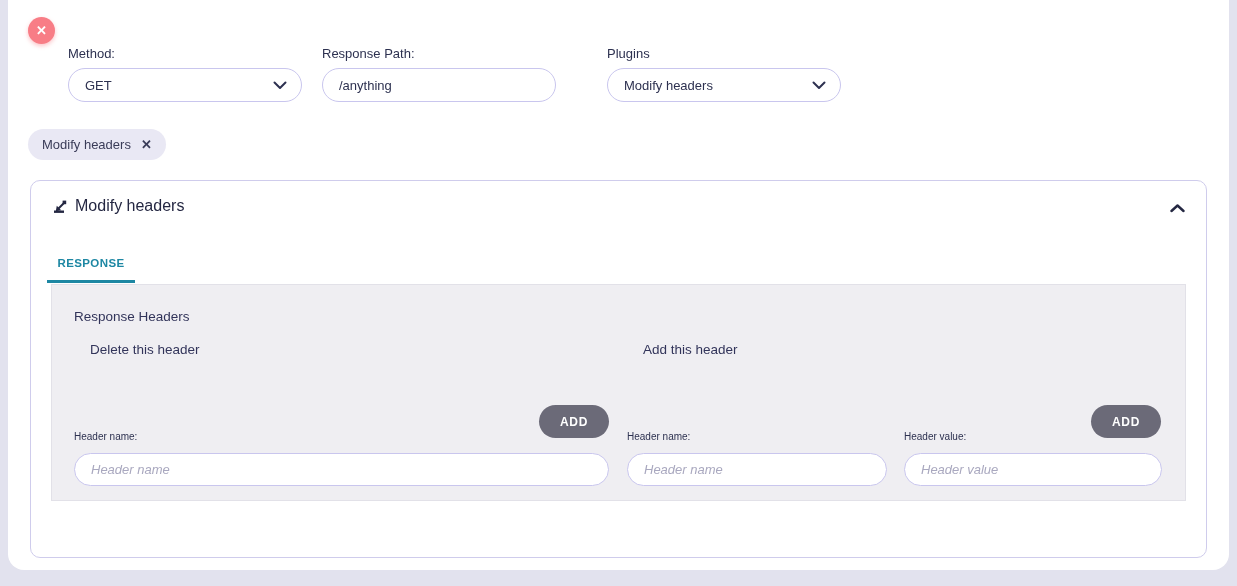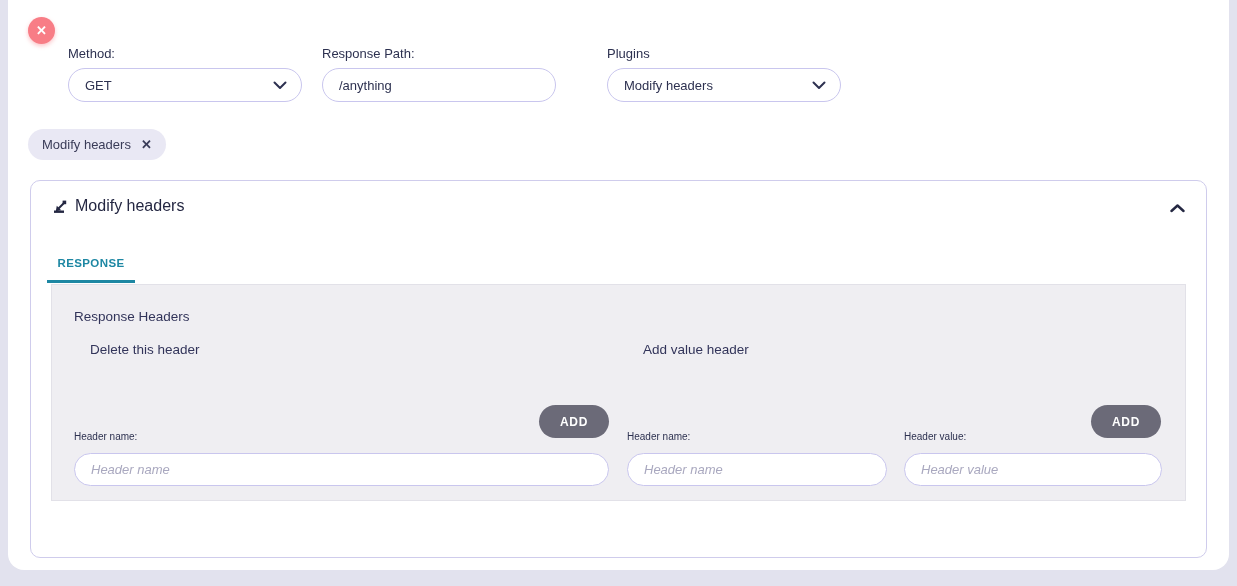--- a/index.html
+++ b/index.html
@@ -173,21 +173,21 @@
     </div>
 
     <div class="tabs">
       <div class="tab active">RESPONSE</div>
     </div>
 
     <div class="gray">
       <div class="sec-title">Response Headers</div>
 
       <div class="sub-title sub-delete">Delete this header</div>
-      <div class="sub-title sub-add">Add value header</div>
+      <div class="sub-title sub-add">Add this header</div>
 
       <button class="add-btn add-btn-1">ADD</button>
       <button class="add-btn add-btn-2">ADD</button>
 
       <span class="hdr-label lbl-1">Header name:</span>
       <span class="hdr-label lbl-2">Header name:</span>
       <span class="hdr-label lbl-3">Header value:</span>
 
       <input class="hdr-input in-1" placeholder="Header name" style="">
       <input class="hdr-input in-2" placeholder="Header name" style="">

